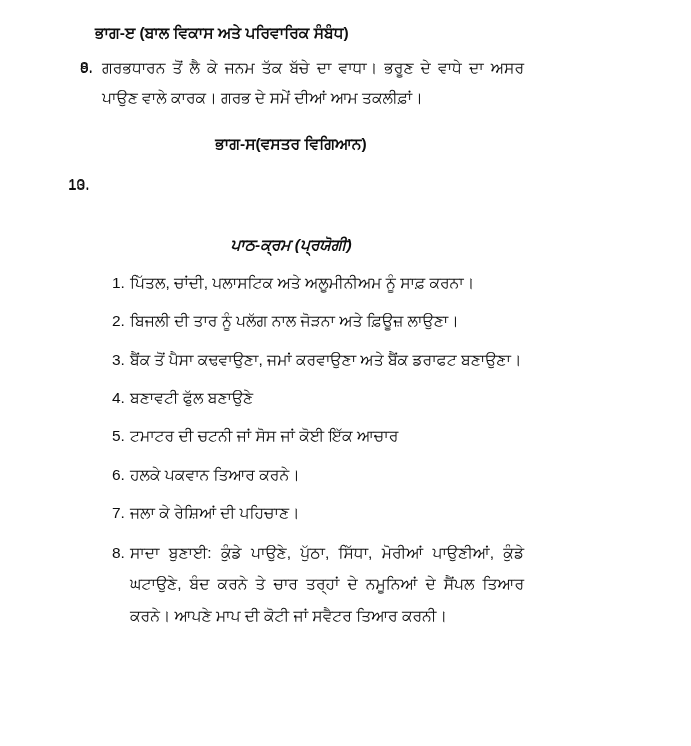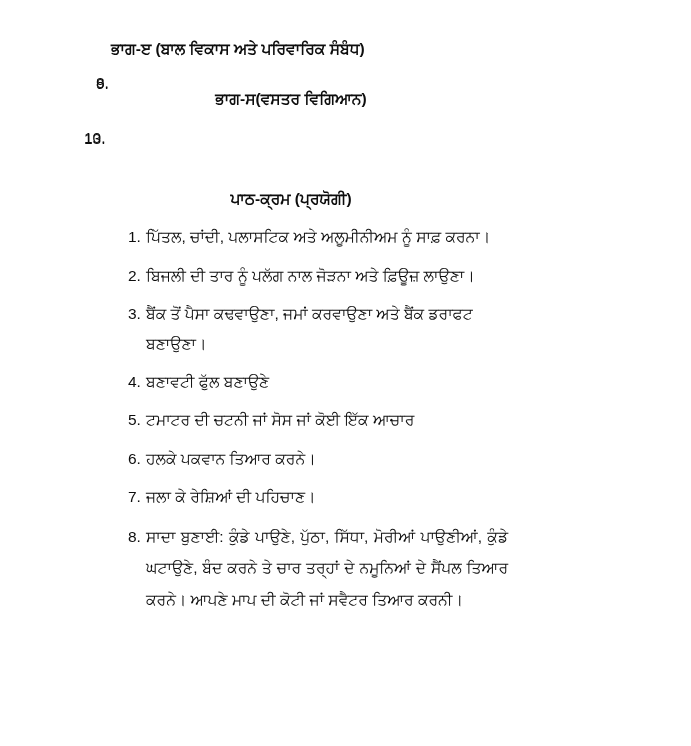--- a/index.html
+++ b/index.html
@@ -15,21 +15,21 @@
     color: #111111;
     overflow: hidden;
     position: relative;
   }
 
   .page {
     position: relative;
     width: 582px;
     height: 746px;
     box-sizing: border-box;
-    padding: 16px;
+    padding: 0;
   }
 
   
   .section-heading {
     font-weight: bold;
     font-size: 15.5px;
     line-height: 1.2;
     color: #0d0d0d;
   }
   .heading-left {
@@ -85,20 +85,21 @@
     padding-top: 7px;
   }
 
   
   .practical-title {
     text-align: center;
     font-size: 15.5px;
     color: #0d0d0d;
     padding-top: 66px;
     margin: 0;
+    font-style: italic;
   }
   .block-prac {
     padding-top: 14px;
   }
   .block-prac .item {
     padding-left: 130px;
     padding-right: 58px;
     margin-bottom: 9px;
     line-height: 1.9;
   }
@@ -128,20 +129,21 @@
 <div class="page">
 
   <h2 class="section-heading heading-left">ਭਾਗ-ੲ (ਬਾਲ ਵਿਕਾਸ ਅਤੇ ਪਰਿਵਾਰਿਕ ਸੰਬੰਧ)</h2>
 
   <div class="block-top">
     <div class="item">
       <span class="num">8.</span>
     </div>
     <div class="item">
       <span class="num">9.</span>
+      <span class="txt">ਗਰਭਧਾਰਨ ਤੋਂ ਲੈ ਕੇ ਜਨਮ ਤੱਕ ਬੱਚੇ ਦਾ ਵਾਧਾ। ਭਰੂਣ ਦੇ ਵਾਧੇ ਦਾ ਅਸਰ ਪਾਉਣ ਵਾਲੇ ਕਾਰਕ। ਗਰਭ ਦੇ ਸਮੇਂ ਦੀਆਂ ਆਮ ਤਕਲੀਫ਼ਾਂ।</span>
     </div>
   </div>
 
   <h2 class="section-heading heading-center sec-b-heading">ਭਾਗ-ਸ(ਵਸਤਰ ਵਿਗਿਆਨ)</h2>
 
   <div class="block-top sec-b-items">
     <div class="item tight single-line">
       <span class="num">10.</span>
     </div>
     <div class="item tight single-line">

